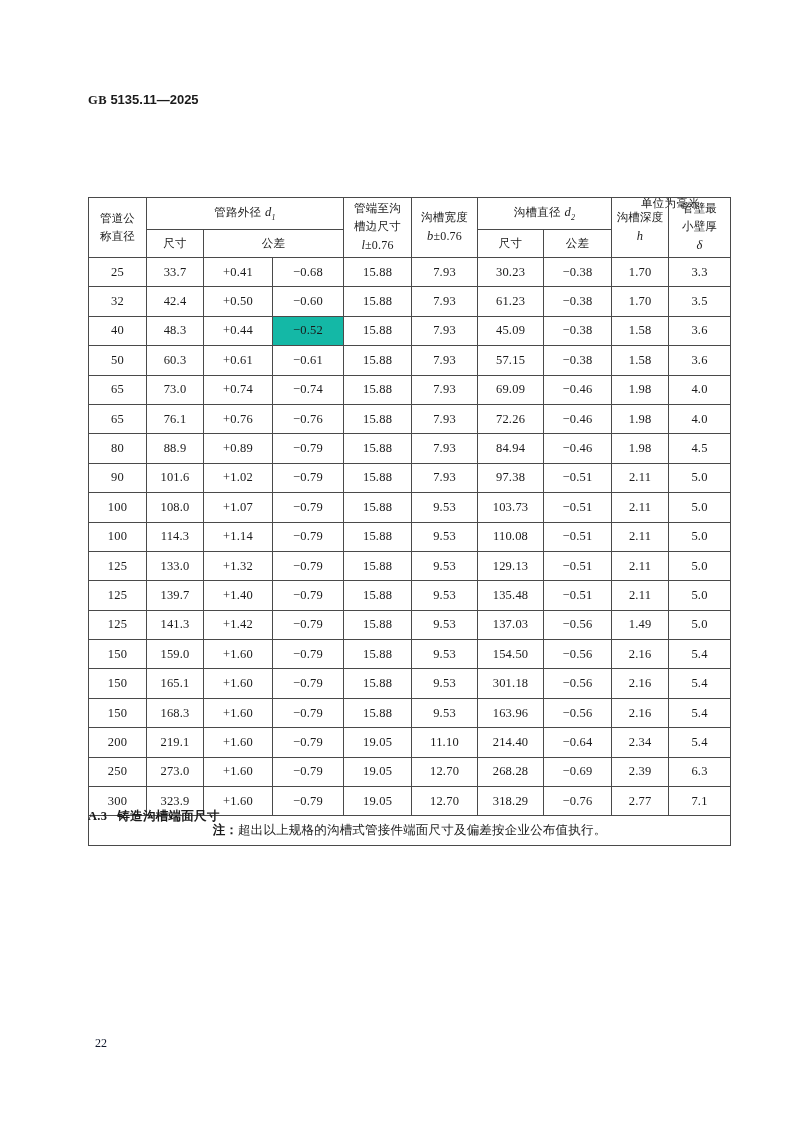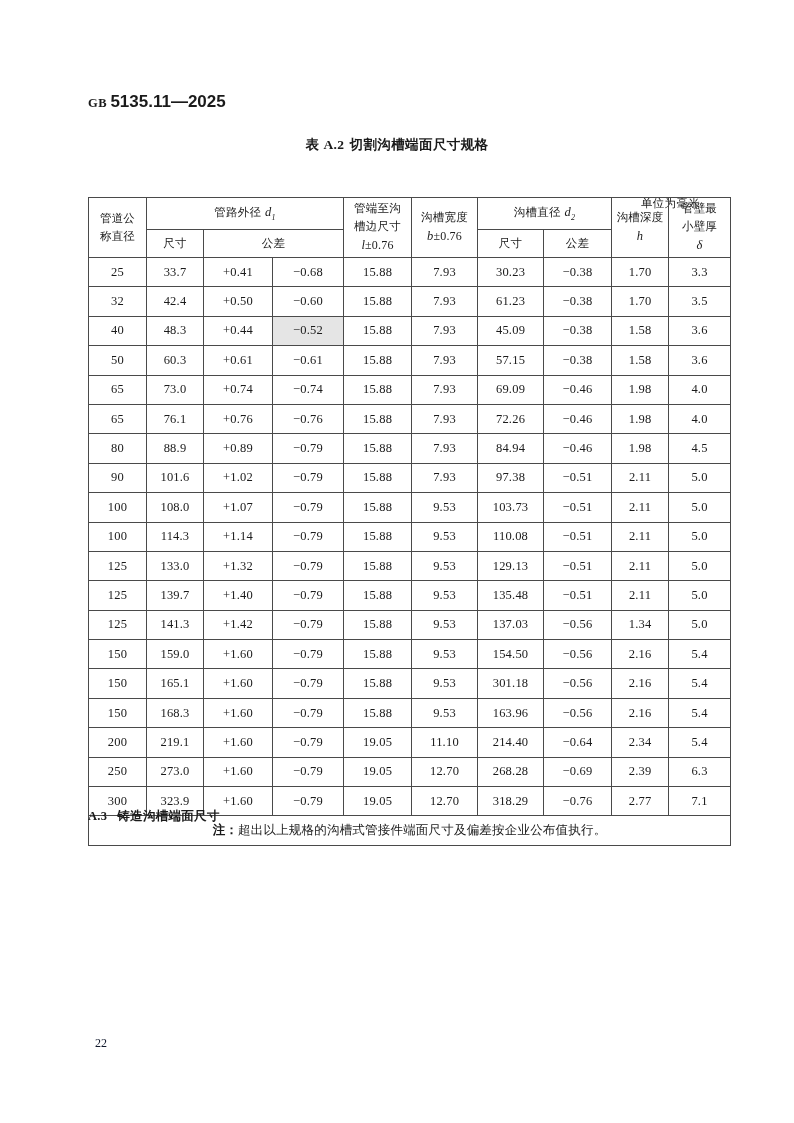--- a/index.html
+++ b/index.html
@@ -32,21 +32,21 @@
   }
   .std-header .std-prefix {
     font-family: "Liberation Serif", serif;
     font-weight: bold;
     font-size: 12.5px;
     letter-spacing: 0.5px;
   }
   .std-header .std-number {
     font-family: "Liberation Sans", sans-serif;
     font-weight: bold;
-    font-size: 17px;
+    font-size: 13px;
     letter-spacing: 0px;
   }
 
   
   .table-caption {
     position: absolute;
     left: 0;
     right: 0;
     top: 136px;
     text-align: center;
@@ -117,21 +117,21 @@
     font-size: 12px;
   }
   table.spec-table tbody td {
     height: 28.4px;
     font-family: "Liberation Serif", "DejaVu Serif", serif;
     font-size: 12.5px;
     letter-spacing: 0.2px;
     white-space: nowrap;
   }
   table.spec-table tbody td.highlighted {
-    background: #e5e5e5;
+    background: #14b8a6;
   }
   td.note-cell {
     text-align: left;
     font-family: "DejaVu Sans", sans-serif;
     font-size: 11.5px;
     letter-spacing: 0.2px;
     padding: 7px 0 7px 44px;
     height: auto;
     line-height: 1.5;
   }
@@ -181,23 +181,20 @@
 </head>
 <body>
 
 <div class="page">
 
   <div class="std-header">
     <span class="std-prefix">GB</span>
     <span class="std-number">5135.11—2025</span>
   </div>
 
-  <div class="table-caption">
-    <span>表</span><span class="cap-num">A.2</span><span>切割沟槽端面尺寸规格</span>
-  </div>
 
   <div class="unit-note">单位为毫米</div>
 
   <div class="spec-table-wrap">
     <table class="spec-table">
       <colgroup>
         <col style="width:58px">
         <col style="width:57px">
         <col style="width:69px">
         <col style="width:71px">
@@ -393,21 +390,21 @@
           </tr>
           <tr>
             <td>125</td>
             <td>141.3</td>
             <td>+1.42</td>
             <td>−0.79</td>
             <td>15.88</td>
             <td>9.53</td>
             <td>137.03</td>
             <td>−0.56</td>
-            <td>1.34</td>
+            <td>1.49</td>
             <td>5.0</td>
           </tr>
           <tr>
             <td>150</td>
             <td>159.0</td>
             <td>+1.60</td>
             <td>−0.79</td>
             <td>15.88</td>
             <td>9.53</td>
             <td>154.50</td>

